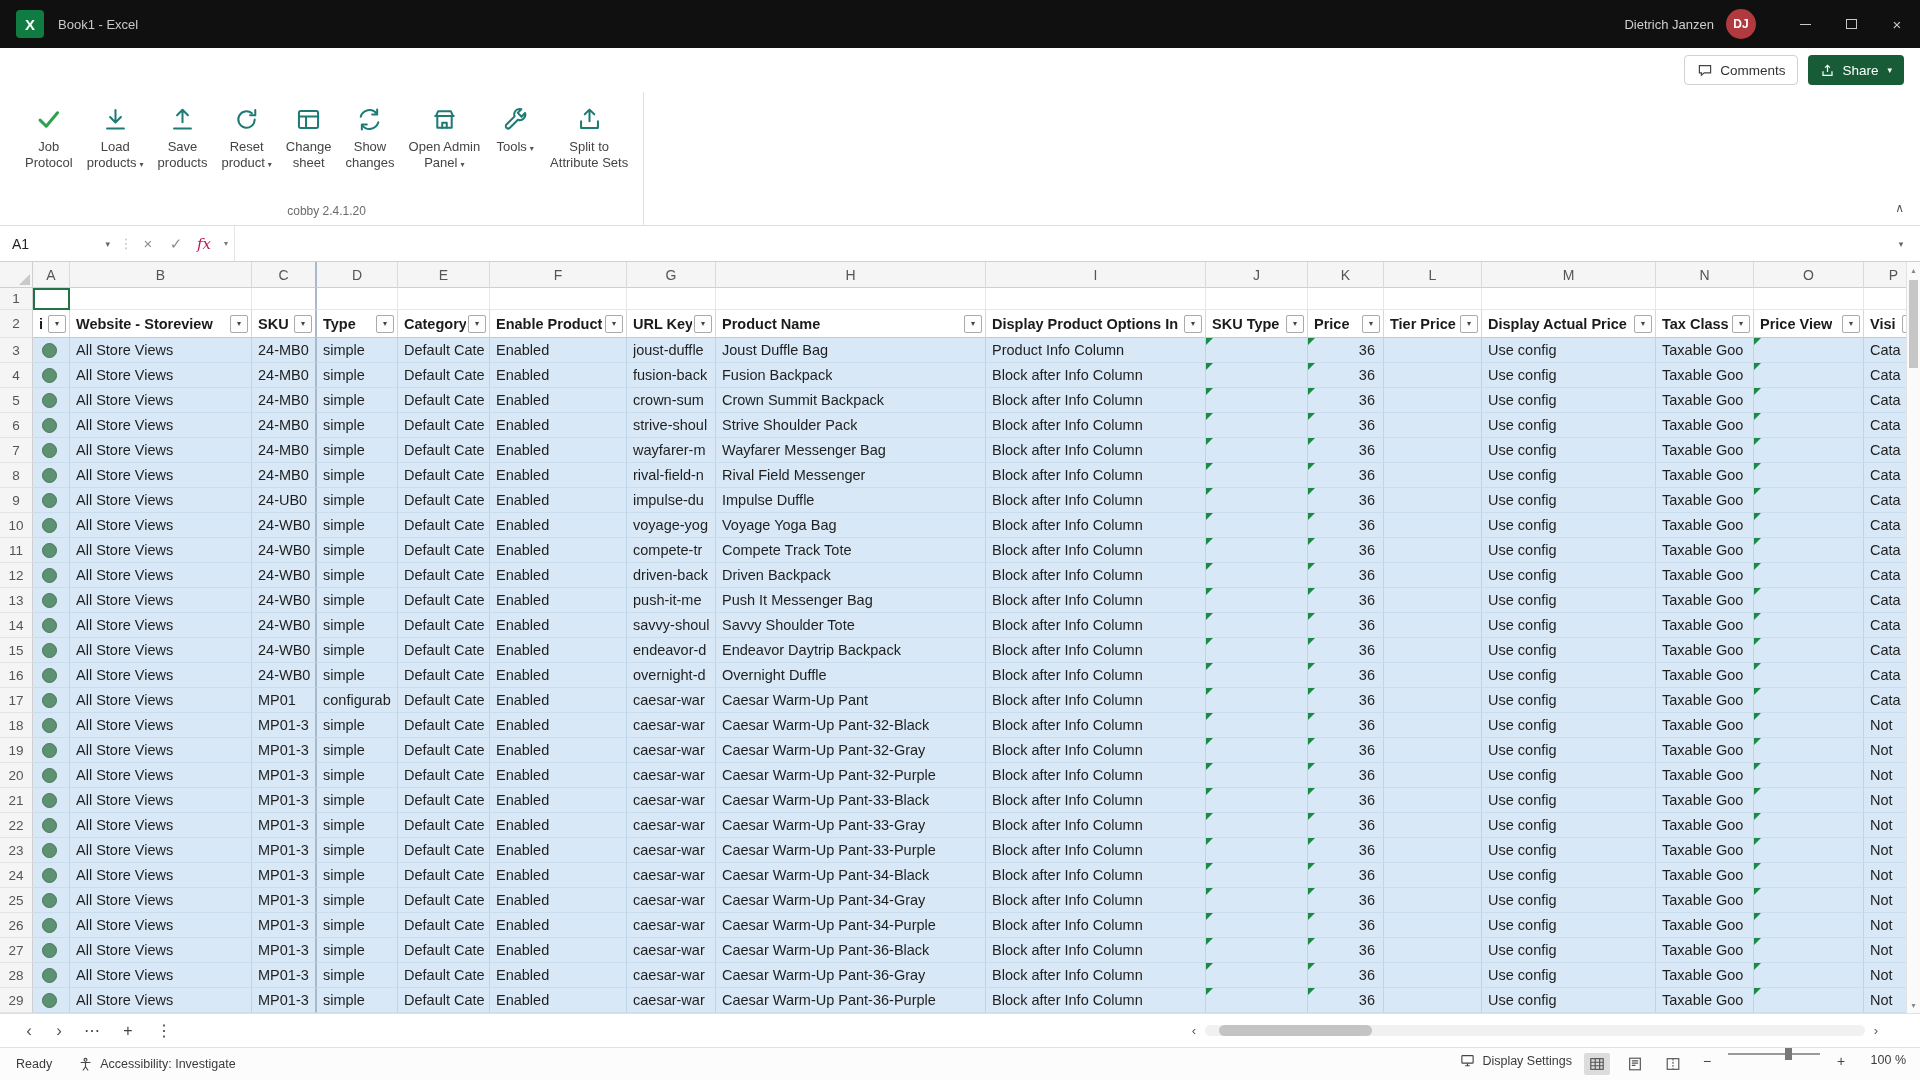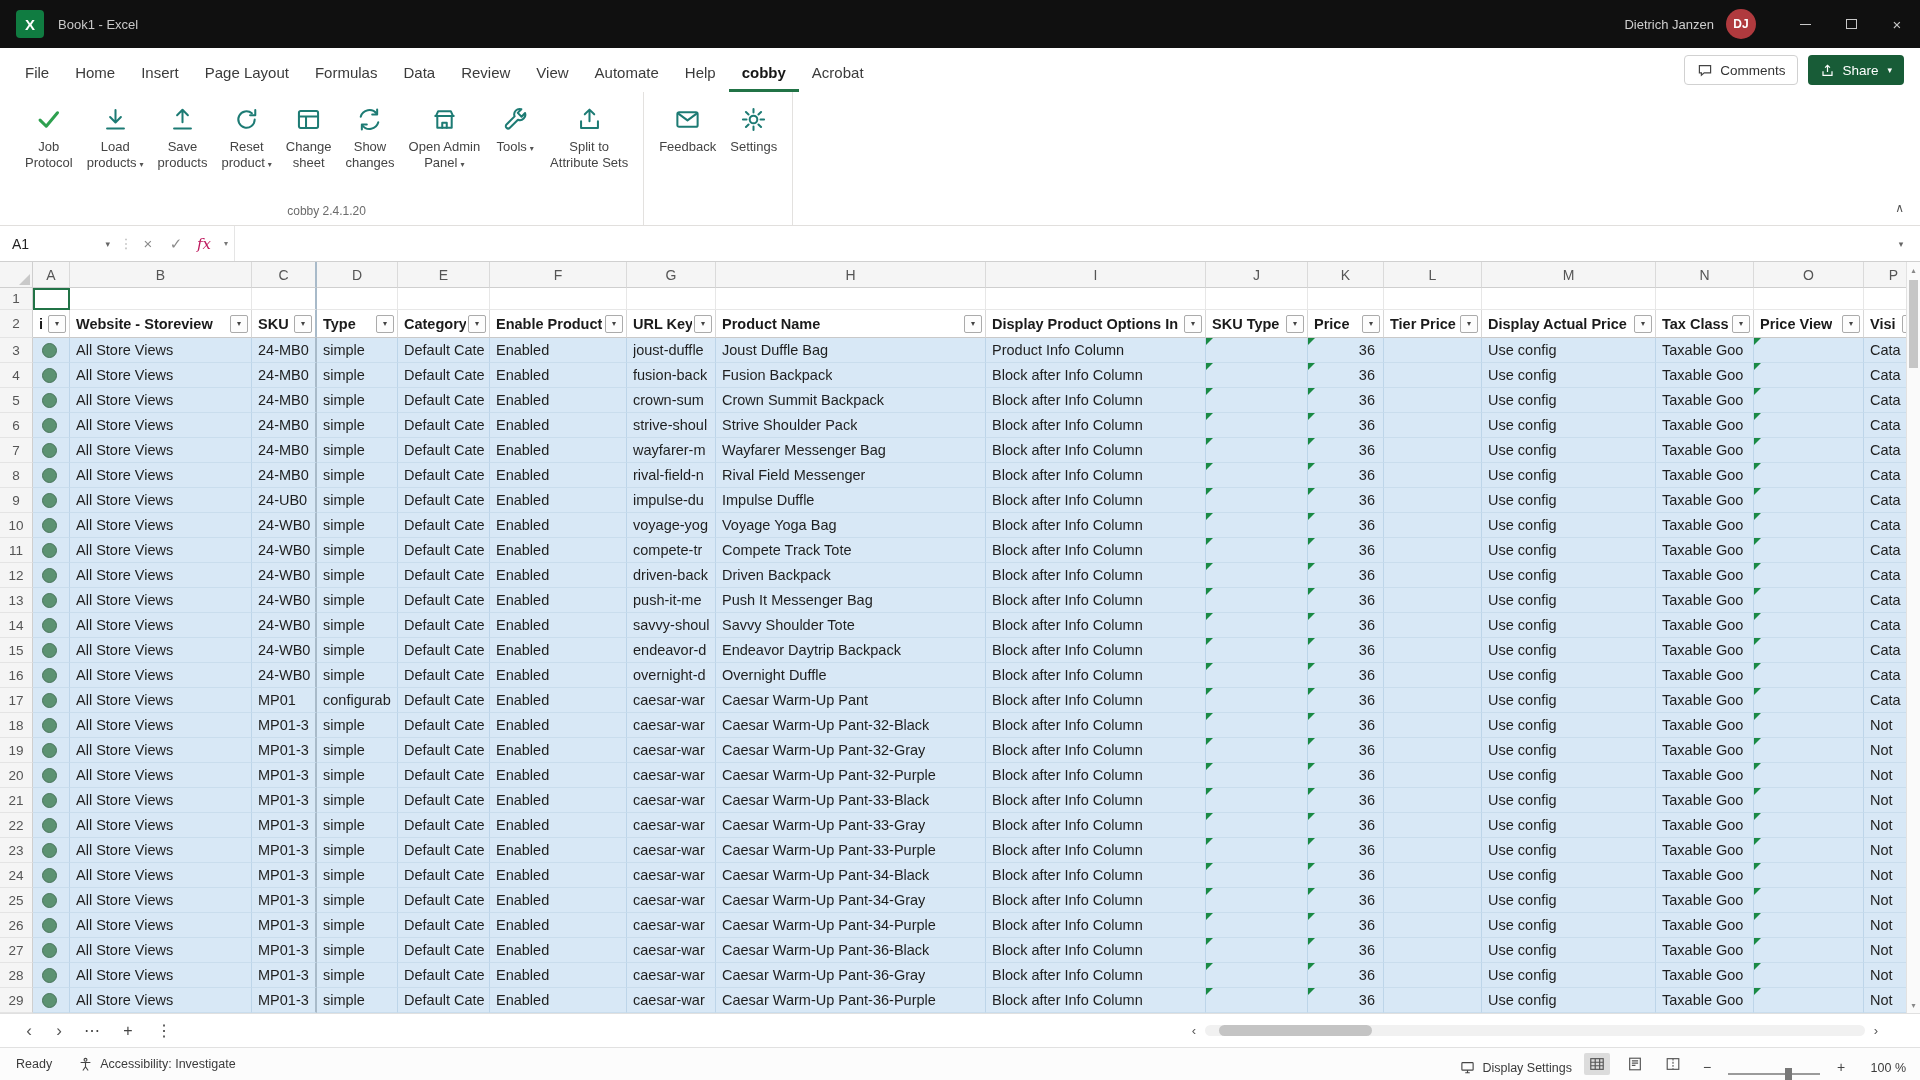--- a/index.html
+++ b/index.html
@@ -91,21 +91,21 @@
   .hscroll{position:absolute;left:1183px;top:0;height:100%;display:flex;align-items:center}
   .hsarrow{width:22px;text-align:center;color:#555;font-size:13px}
   .hstrack{width:660px;height:11px;background:#f1f1f1;border-radius:6px;position:relative}
   .hsthumb{position:absolute;left:14px;top:0;width:153px;height:11px;background:#c4c4c4;border-radius:6px}
 
   
   .statusbar{height:33px;background:#fcfcfc;border-top:1px solid #e1e1e1;display:flex;align-items:center;font-size:12.5px;color:#3b3b3b}
   .sbleft{display:flex;align-items:center;gap:26px;padding-left:16px}
   .sbitem{display:flex;align-items:center;gap:7px}
   .sbitem svg{width:15px;height:15px}
-  .sbright{margin-left:auto;display:flex;align-items:flex-end;gap:12px;padding-right:14px}
+  .sbright{margin-left:auto;display:flex;align-items:flex-start;gap:12px;padding-right:14px}
   .viewbtn{width:26px;height:22px;display:flex;align-items:center;justify-content:center;border-radius:2px}
   .viewbtn svg{width:16px;height:16px}
   .viewbtn.sel{background:#dcdcdc}
   .zbtn{width:18px;text-align:center;color:#444;font-size:14px}
   .zslider{width:92px;height:2px;background:#9a9a9a;position:relative}
   .zthumb{position:absolute;left:62%;top:-5px;width:7px;height:12px;background:#787878}
   .zoomlabel{min-width:44px;text-align:right}
 </style>
 </head>
 <body>
@@ -122,34 +122,20 @@
     <div class="winbtn">
         <div class="maxglyph"></div>
       </div>
     <div class="winbtn">
         <span>×</span>
       </div>
   </div>
 </div>
 
 <div class="menubar">
-  <div style="display:flex">
-      <div class="mtab">File</div>
-      <div class="mtab">Home</div>
-      <div class="mtab">Insert</div>
-      <div class="mtab">Page Layout</div>
-      <div class="mtab">Formulas</div>
-      <div class="mtab">Data</div>
-      <div class="mtab">Review</div>
-      <div class="mtab">View</div>
-      <div class="mtab">Automate</div>
-      <div class="mtab">Help</div>
-      <div class="mtab active">cobby</div>
-      <div class="mtab">Acrobat</div>
-    </div>
   <div class="mbright">
     <div class="commentsbtn">
       <svg viewBox="0 0 20 20" fill="none" stroke="#444" stroke-width="1.5">
           <path d="M3 4.5h14v9H9l-3.5 3v-3H3z"></path>
         </svg>
       <span>Comments</span>
     </div>
     <div class="sharebtn">
       <svg viewBox="0 0 20 20" fill="none" stroke="#fff" stroke-width="1.6">
           <path d="M10 12V3.5M6.8 6.2L10 3l3.2 3.2"></path>
@@ -268,47 +254,20 @@
               </svg>
             </span>
             <div class="rlabel">
               <div class="rline">Split to</div>
               <div class="rline">Attribute Sets</div>
             </div>
           </div>
         </div>
         <div class="rgroup-label">cobby 2.4.1.20</div>
       </div>
-      <div class="rgroup">
-        <div class="rrow">
-          <div class="rbtn">
-            <span class="ricon">
-              <svg viewBox="0 0 24 24" fill="none" stroke="#1d7b74" stroke-width="1.8" stroke-linecap="round" stroke-linejoin="round">
-                <rect x="3" y="5.5" width="18" height="13" rx="1.5"></rect>
-                <path d="M4.2 7l7.8 5.8L19.8 7"></path>
-              </svg>
-            </span>
-            <div class="rlabel">
-              <div class="rline">Feedback</div>
-            </div>
-          </div>
-          <div class="rbtn">
-            <span class="ricon">
-              <svg viewBox="0 0 24 24" fill="none" stroke="#1d7b74" stroke-width="1.8" stroke-linecap="round" stroke-linejoin="round">
-                <circle cx="12" cy="12" r="3.4"></circle>
-                <path d="M12 2.6v3.2M12 18.2v3.2M2.6 12h3.2M18.2 12h3.2M5.3 5.3l2.3 2.3M16.4 16.4l2.3 2.3M18.7 5.3l-2.3 2.3M7.6 16.4l-2.3 2.3"></path>
-              </svg>
-            </span>
-            <div class="rlabel">
-              <div class="rline">Settings</div>
-            </div>
-          </div>
-        </div>
-        <div class="rgroup-label"></div>
-      </div>
     </div>
   <div class="ribcollapse">∧</div>
 </div>
 
 <div class="formulabar">
   <div class="namebox">
     <span>A1</span>
     <span class="nbchev">▾</span>
   </div>
   <div class="fbhandle">⋮</div>

